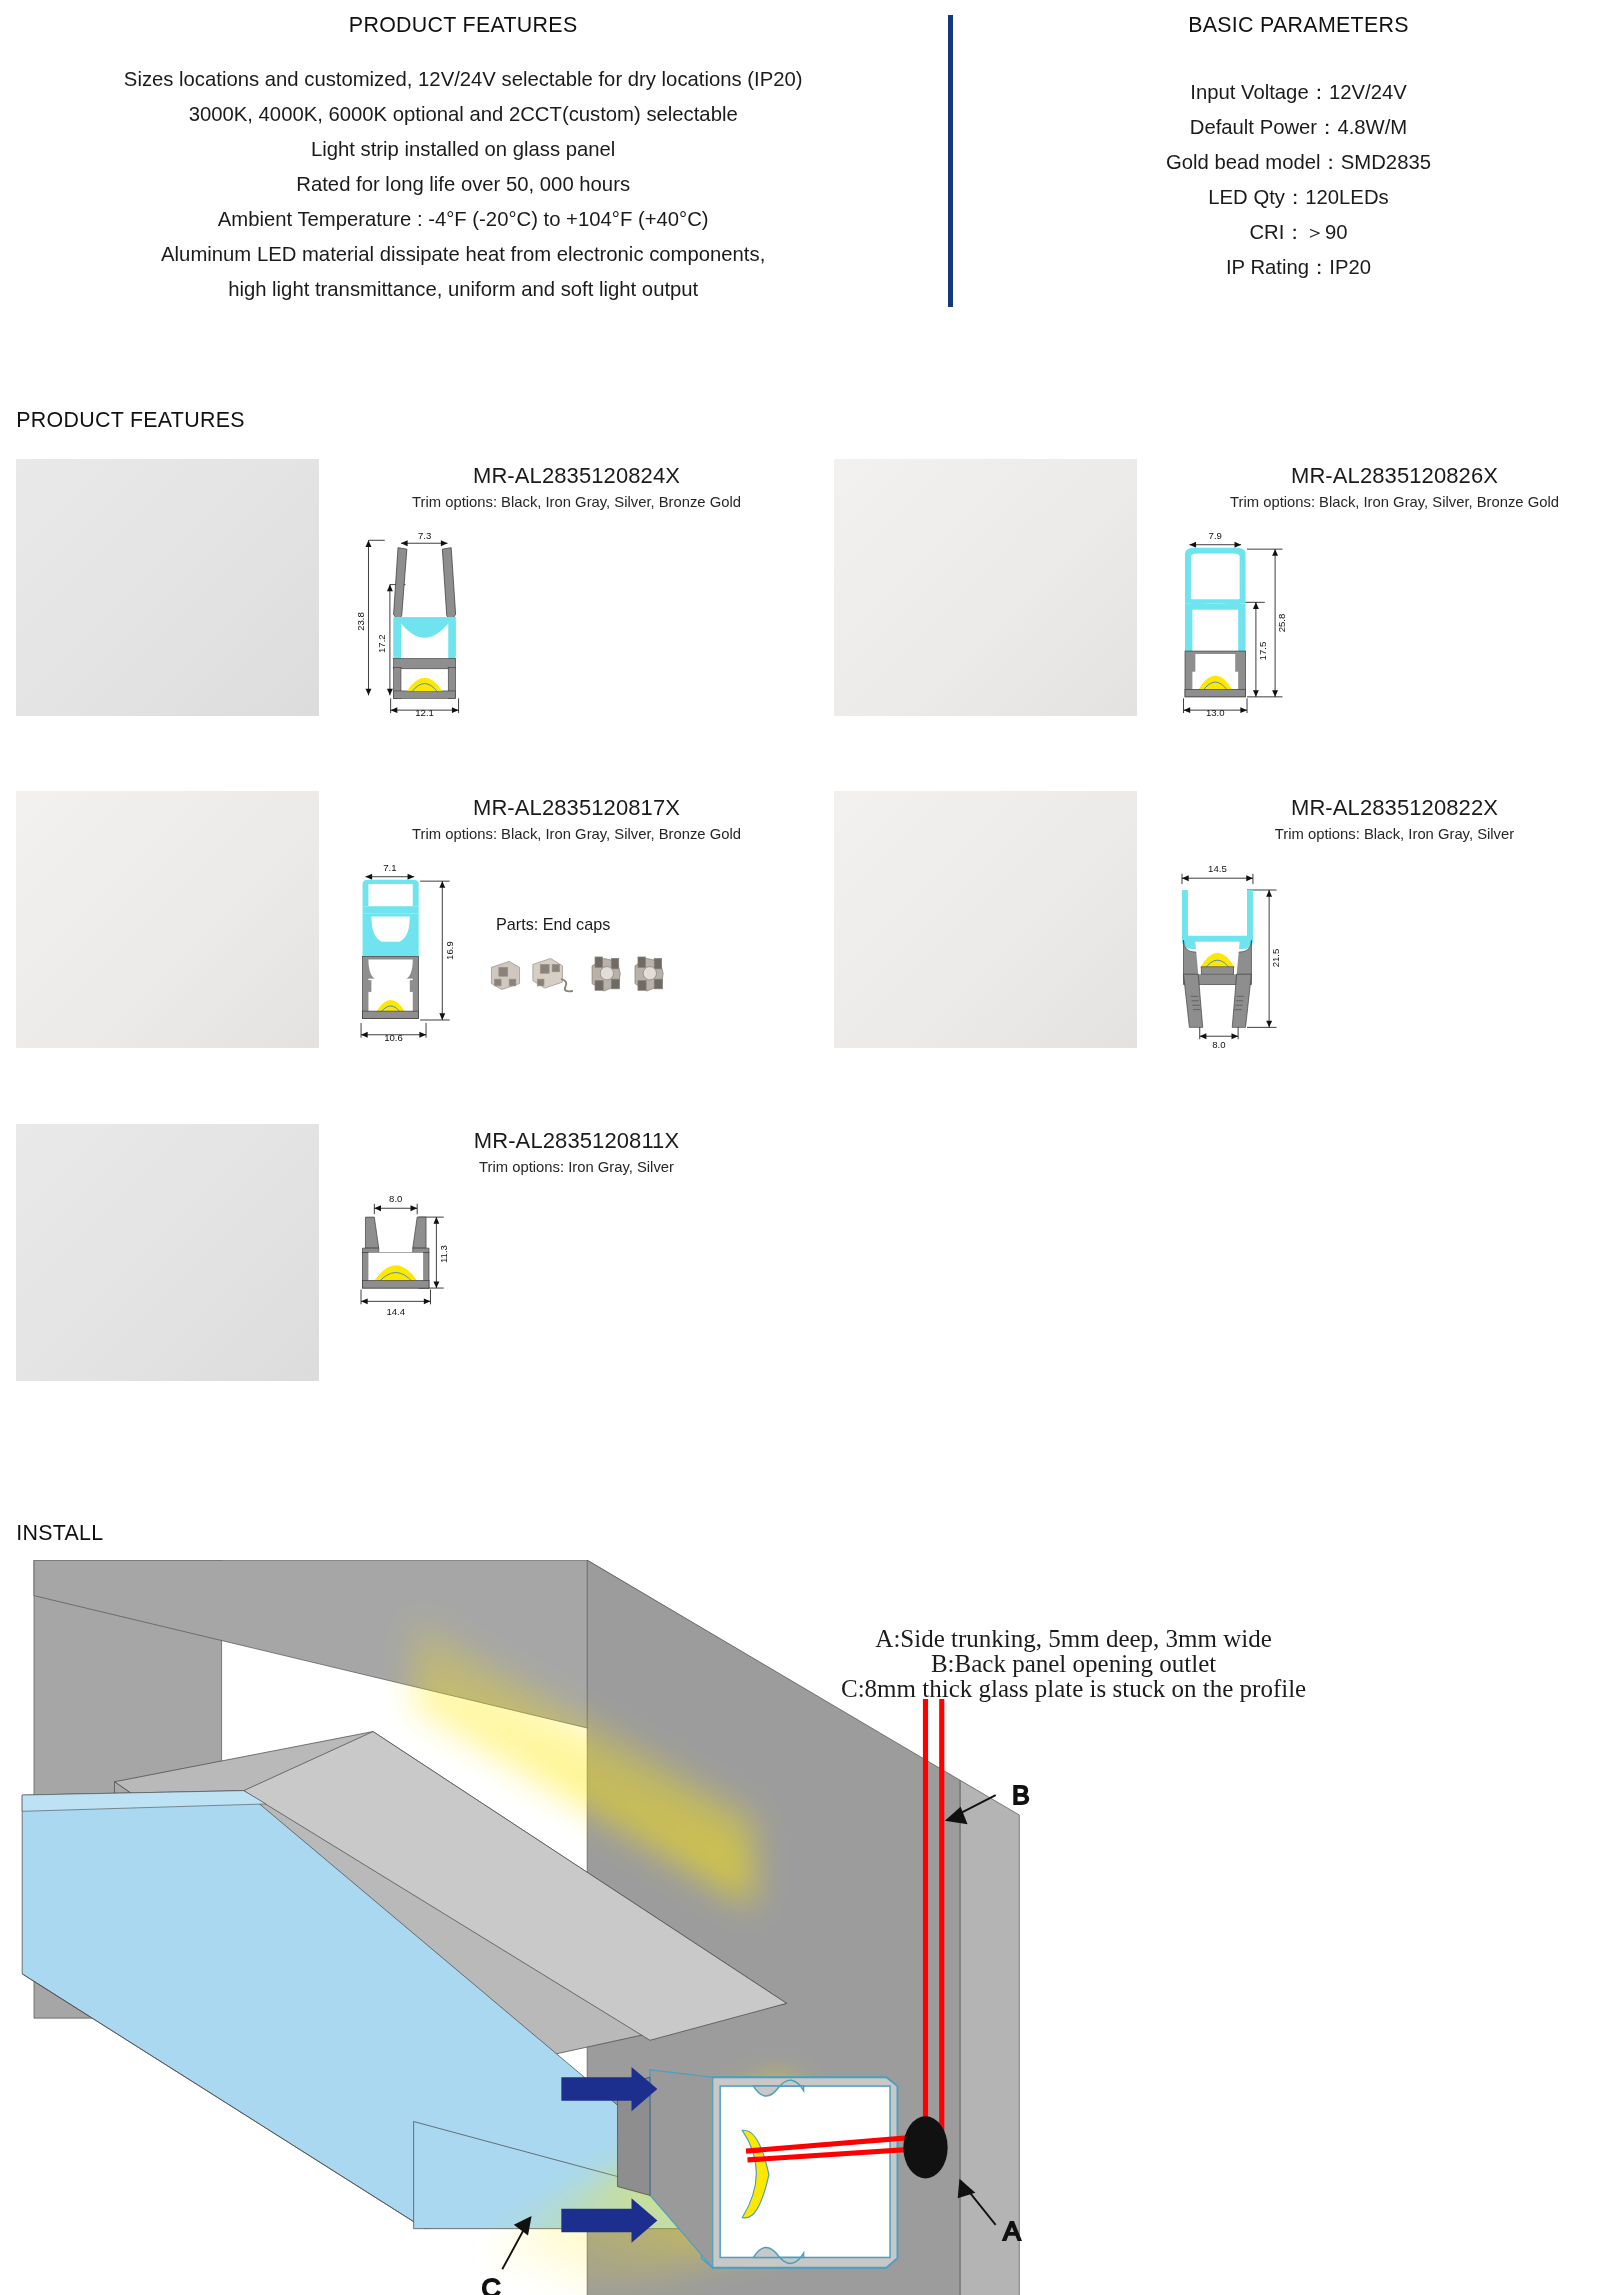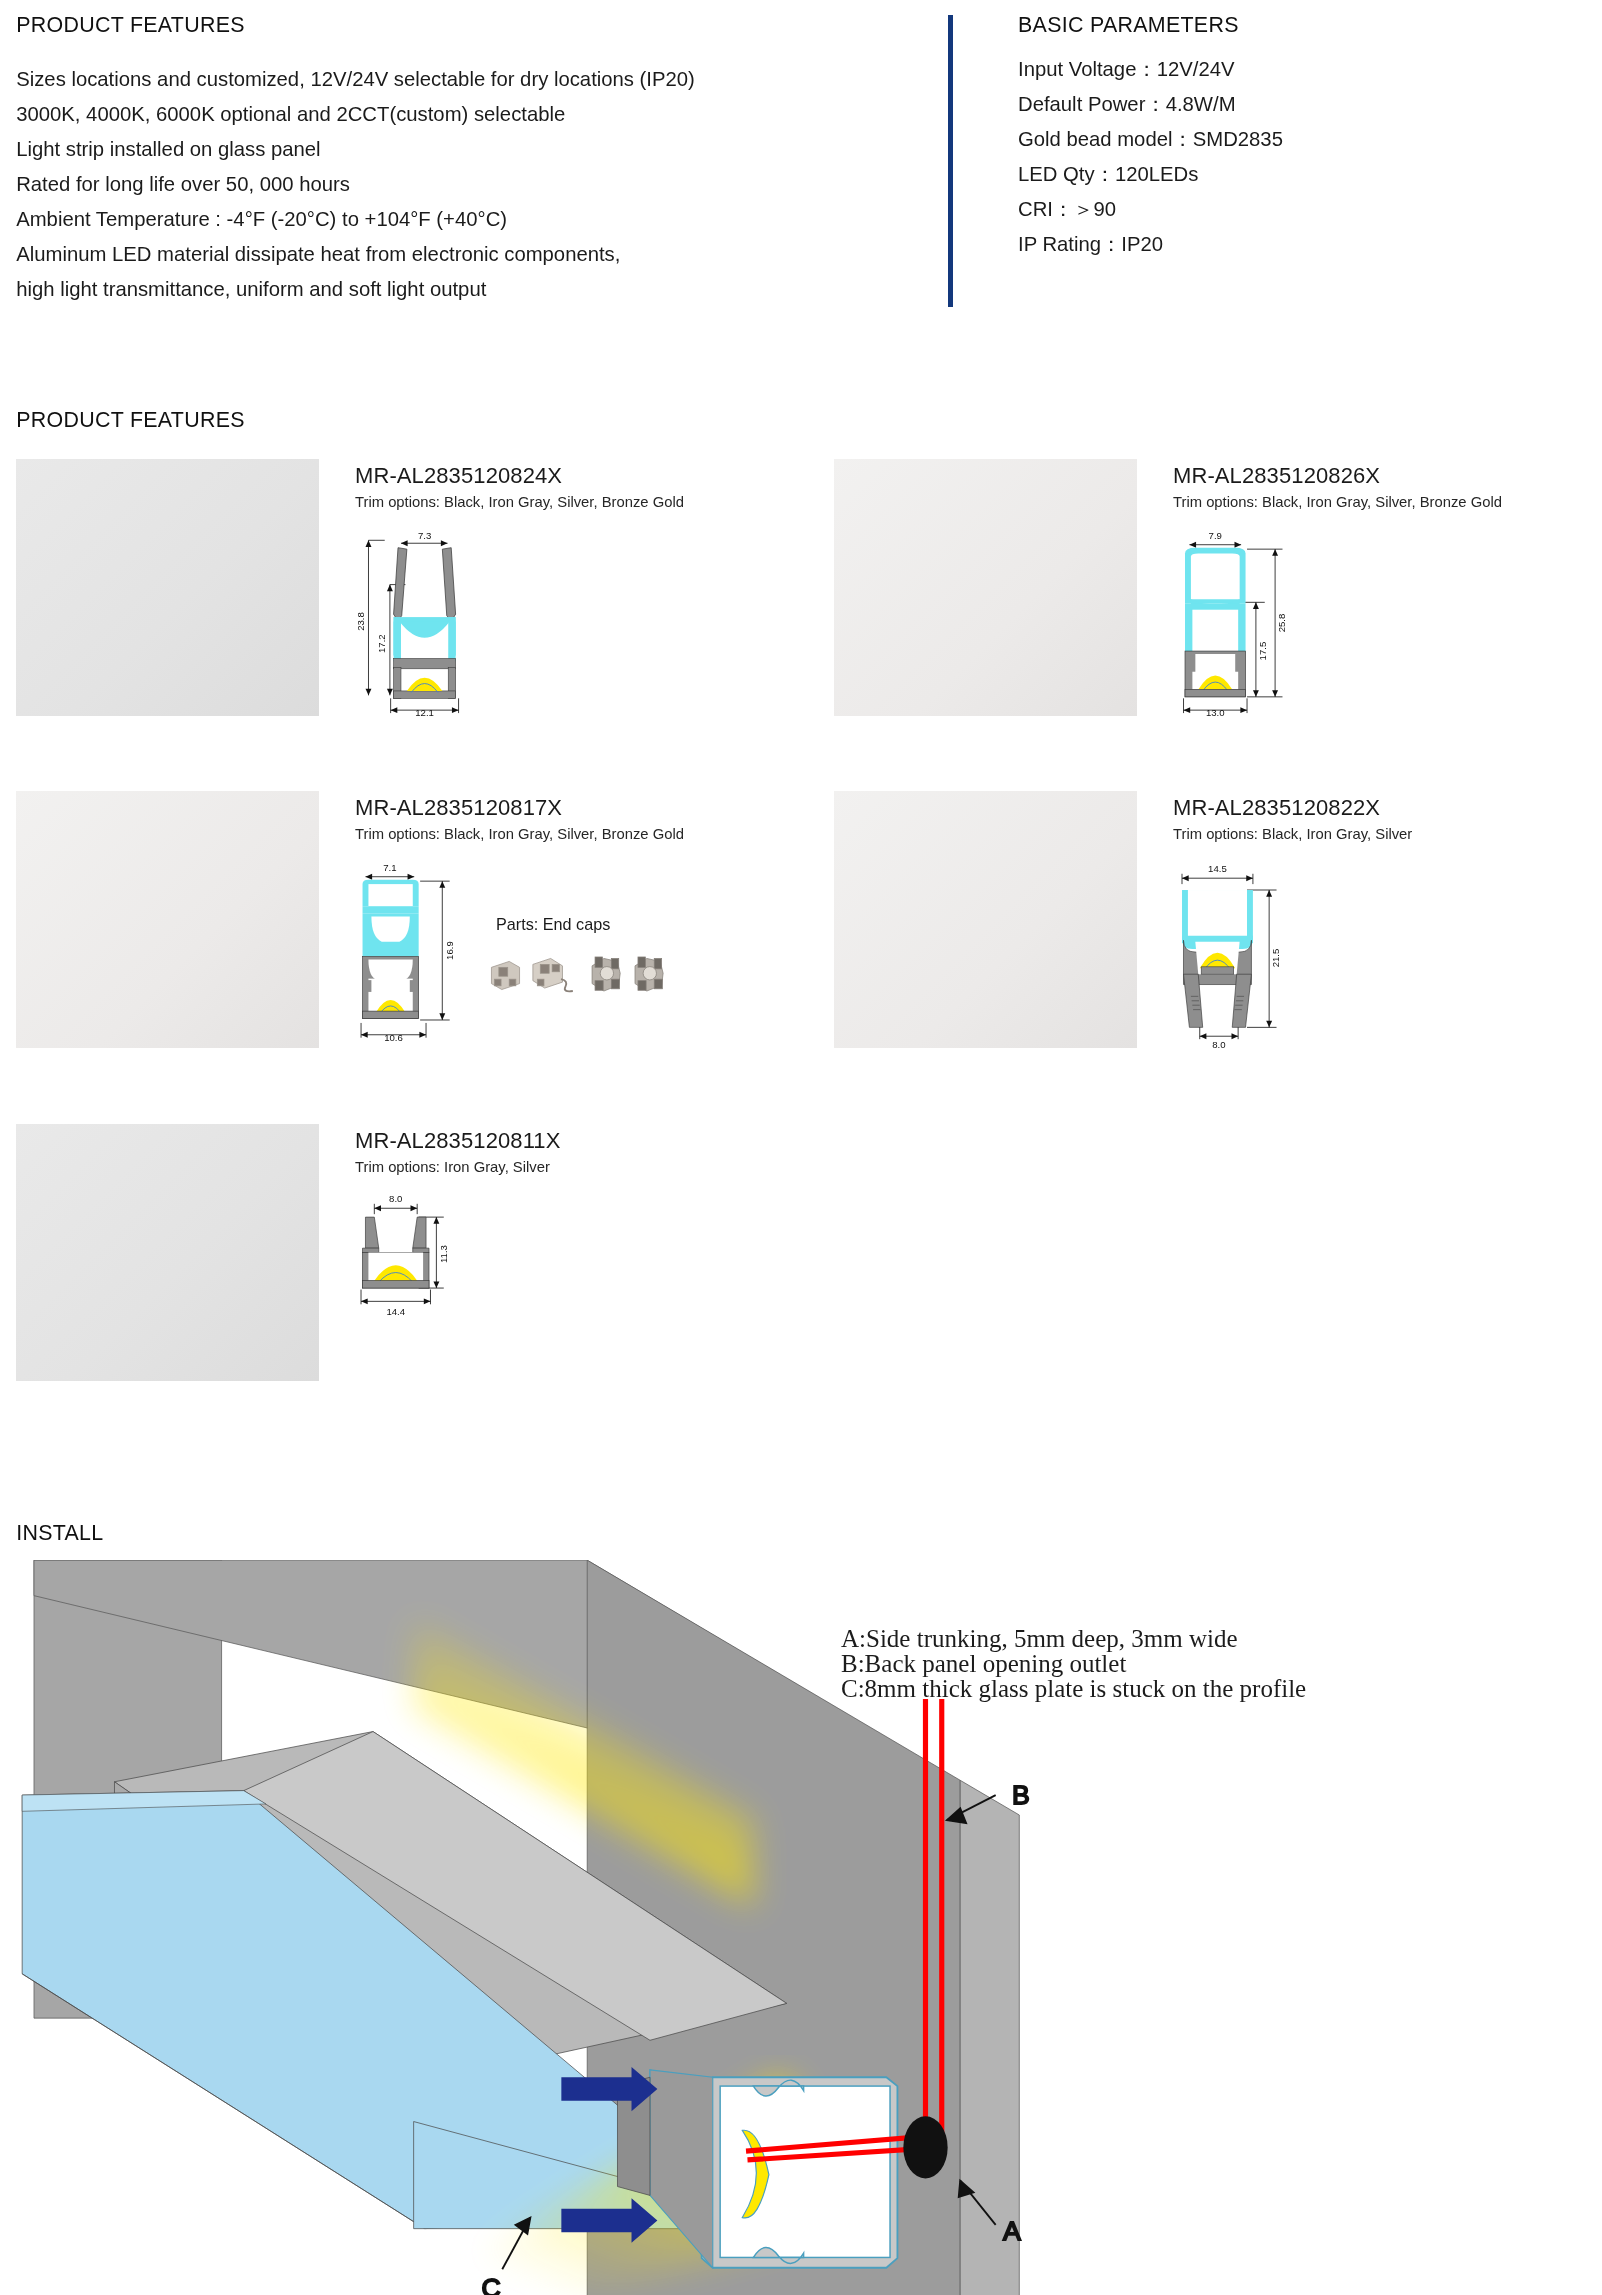--- a/index.html
+++ b/index.html
@@ -3,40 +3,40 @@
 <meta charset="utf-8">
 <style>
   * { box-sizing: border-box; margin: 0; padding: 0; }
   html, body {
     width: 1603px; height: 2295px;
     background: #ffffff;
     font-family: "Liberation Sans", sans-serif;
     color: #1a1a1a;
     overflow: hidden;
   }
-  .page { position: relative; width: 1603px; height: 2295px; }
+  .page { position: relative; width: 1603px; height: 2295px; text-align: center; }
 
   
   .top { position: absolute; left: 0; top: 0; width: 1603px; height: 347px; }
   .col-left  { position: absolute; left: 16.2px; top: 13.3px; width: 894px; }
   .col-right { position: absolute; left: 1018px; top: 13.3px; width: 561px; }
   .divider {
     position: absolute; left: 948px; top: 14.8px;
     width: 5.2px; height: 292px; background: #13387c;
   }
   .sec-title {
     font-size: 21.4px; letter-spacing: 0.3px; color: #111;
     font-weight: 400; white-space: nowrap;
   }
   .feat-list { margin-top: 23.6px; }
   .feat-list li, .param-list li {
     list-style: none; font-size: 20.3px; line-height: 35px;
     color: #1b1b1b; white-space: nowrap;
   }
-  .param-list { margin-top: 14px; }
+  .param-list { margin-top: 37px; }
 
   
   .pf-head { position: absolute; left: 16.2px; top: 408px; }
   .grid { position: absolute; left: 0; top: 459px; width: 1603px; }
   .prod {
     position: absolute; width: 801px; height: 332px;
   }
   .prod .photo {
     position: absolute; left: 16.2px; top: 0; width: 303px; height: 257px;
     overflow: hidden;

